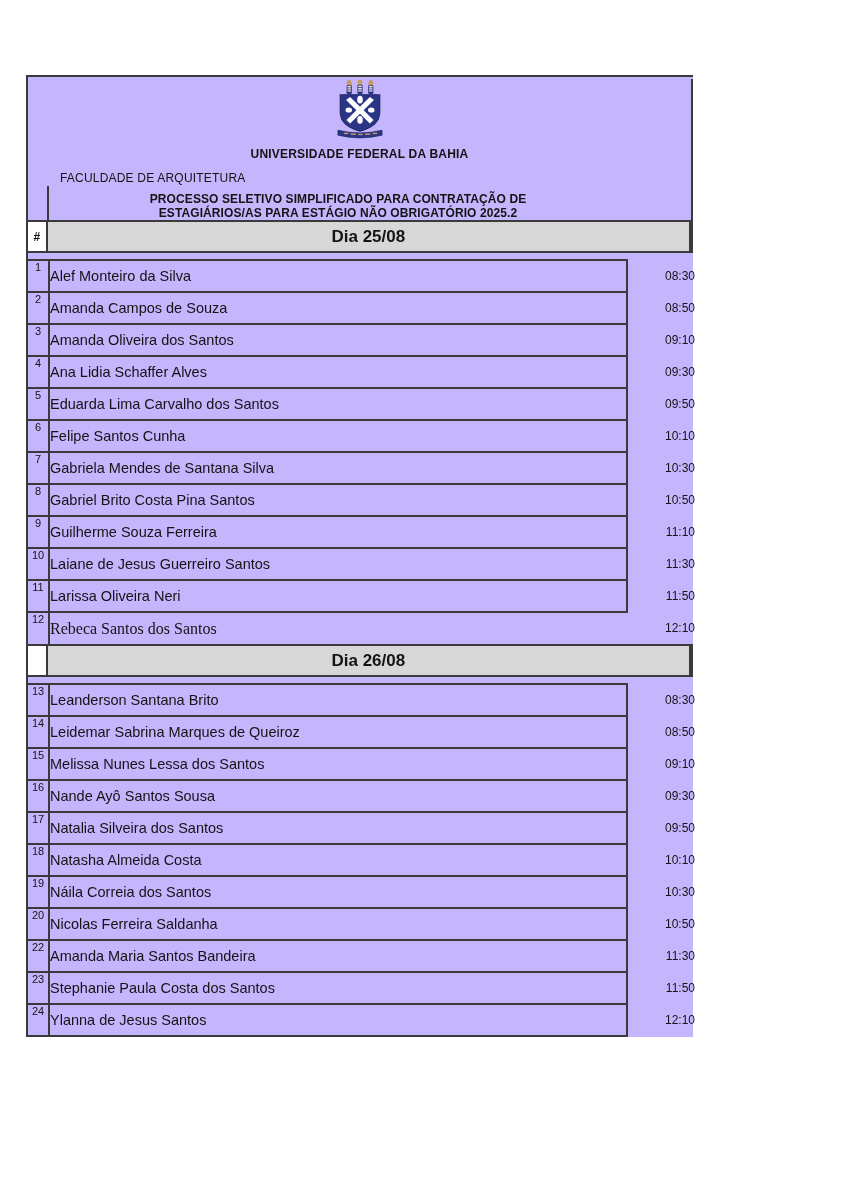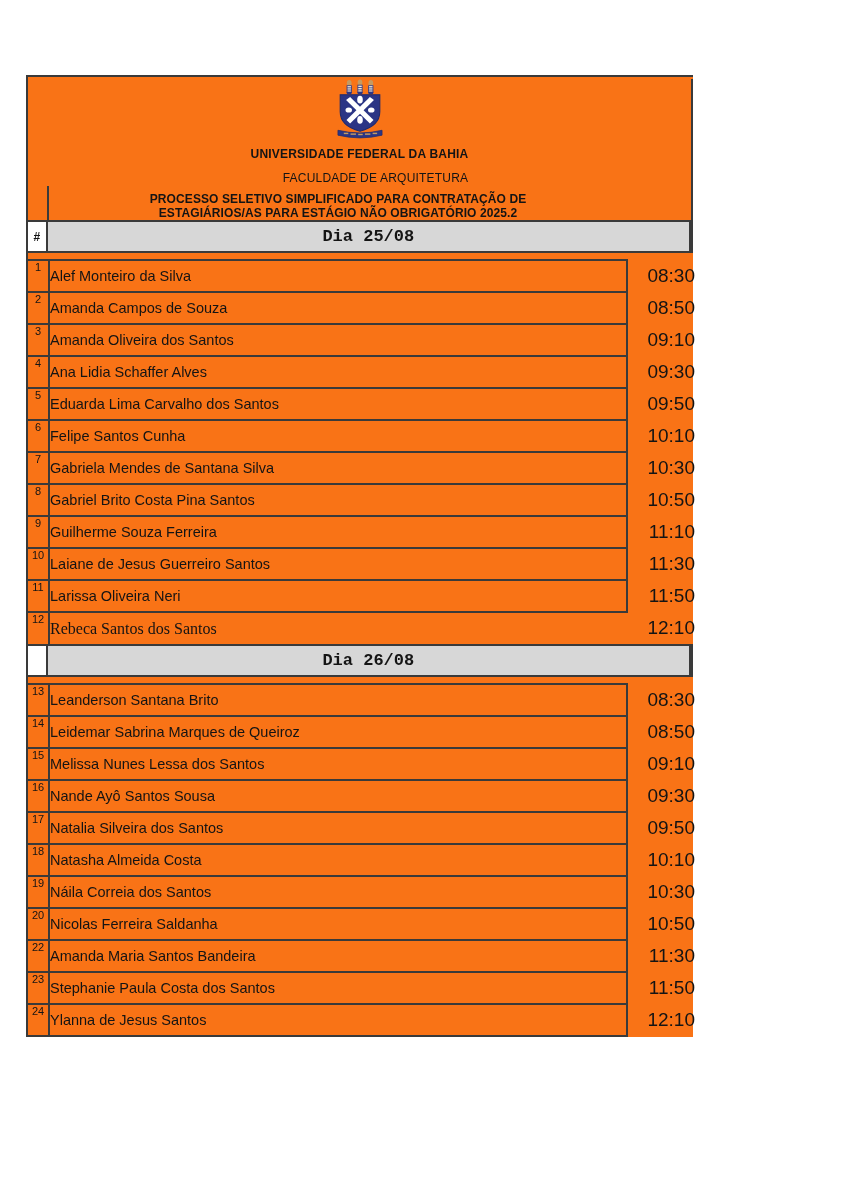--- a/index.html
+++ b/index.html
@@ -15,32 +15,32 @@
   html,body{background:#ffffff;}
   body{
     width:849px;height:1200px;position:relative;
     font-family:"Liberation Sans", sans-serif;color:var(--ink);
     overflow:hidden;
   }
   .doc{
     position:absolute;left:26px;top:75px;width:667px;
     border-left:2px solid var(--bd);
     border-top:2px solid var(--bd);
-    background:#f97316;
+    background:#c4b5fd;
   }
   
   .header-block{
     height:141px;border-right:2px solid var(--bd);position:relative;
   }
   .crest{display:block;margin:2px auto 0;width:54px;height:62px;}
   .university{
     text-align:center;font-weight:bold;font-size:12px;margin-top:6px;letter-spacing:.2px;
   }
   .faculty{
-    text-align:center;font-size:12px;margin-top:10px;letter-spacing:.2px;padding-left:32px;
+    text-align:left;font-size:12px;margin-top:10px;letter-spacing:.2px;padding-left:32px;
   }
   .process-row{
     position:absolute;left:0;right:0;bottom:0;height:34px;display:flex;
   }
   .num-stub{width:21px;border-right:2px solid var(--bd);}
   .process-cell{
     width:578px;display:flex;align-items:flex-end;justify-content:center;padding-bottom:0;
   }
   .process-text{
     text-align:center;font-weight:bold;font-size:12px;line-height:14px;letter-spacing:.1px;
@@ -50,39 +50,39 @@
     display:flex;height:33px;
     border-top:2px solid var(--bd);border-bottom:2px solid var(--bd);
   }
   .band-num{
     width:21px;background:#fff;border-right:2px solid var(--bd);
     font-weight:bold;font-size:12px;display:flex;align-items:center;justify-content:center;
   }
   .band-title{
     width:692px;background:var(--band);border-right:2px solid var(--bd);
     text-align:center;font-weight:bold;font-size:17px;line-height:29px;
-    font-family:Liberation Mono, monospace;
+    font-family:Liberation Sans, sans-serif;
   }
   .band-right{flex:1;background:var(--band);border-right:2px solid var(--bd);}
   .gap{height:6px;}
   
   table.rows{border-collapse:collapse;table-layout:fixed;width:667px;}
   table.rows tr{height:32px;}
   table.rows td{padding:0;}
   td.c-num{
     border-right:2px solid var(--bd);border-bottom:2px solid var(--bd);
     font-size:11px;text-align:center;vertical-align:top;padding-top:3px;
   }
   td.c-name{
     border-right:2px solid var(--bd);border-bottom:2px solid var(--bd);
     font-size:14.5px;vertical-align:middle;padding:4px 4px 1px 4px;
     white-space:nowrap;overflow:hidden;
   }
   td.c-time{
-    font-size:19px;text-align:right;vertical-align:middle;
+    font-size:12px;text-align:right;vertical-align:middle;
     padding:4px 6px 1px 0;
   }
   tr:first-child td.c-num, tr:first-child td.c-name{border-top:2px solid var(--bd);}
   tr.unboxed td.c-num{border-bottom:none;}
   tr.unboxed td.c-name{border-right:none;border-bottom:none;}
   tr.serif-row td.c-name{font-family:"Liberation Serif", serif;font-size:16px;}
 </style>
 </head>
 <body>
 

